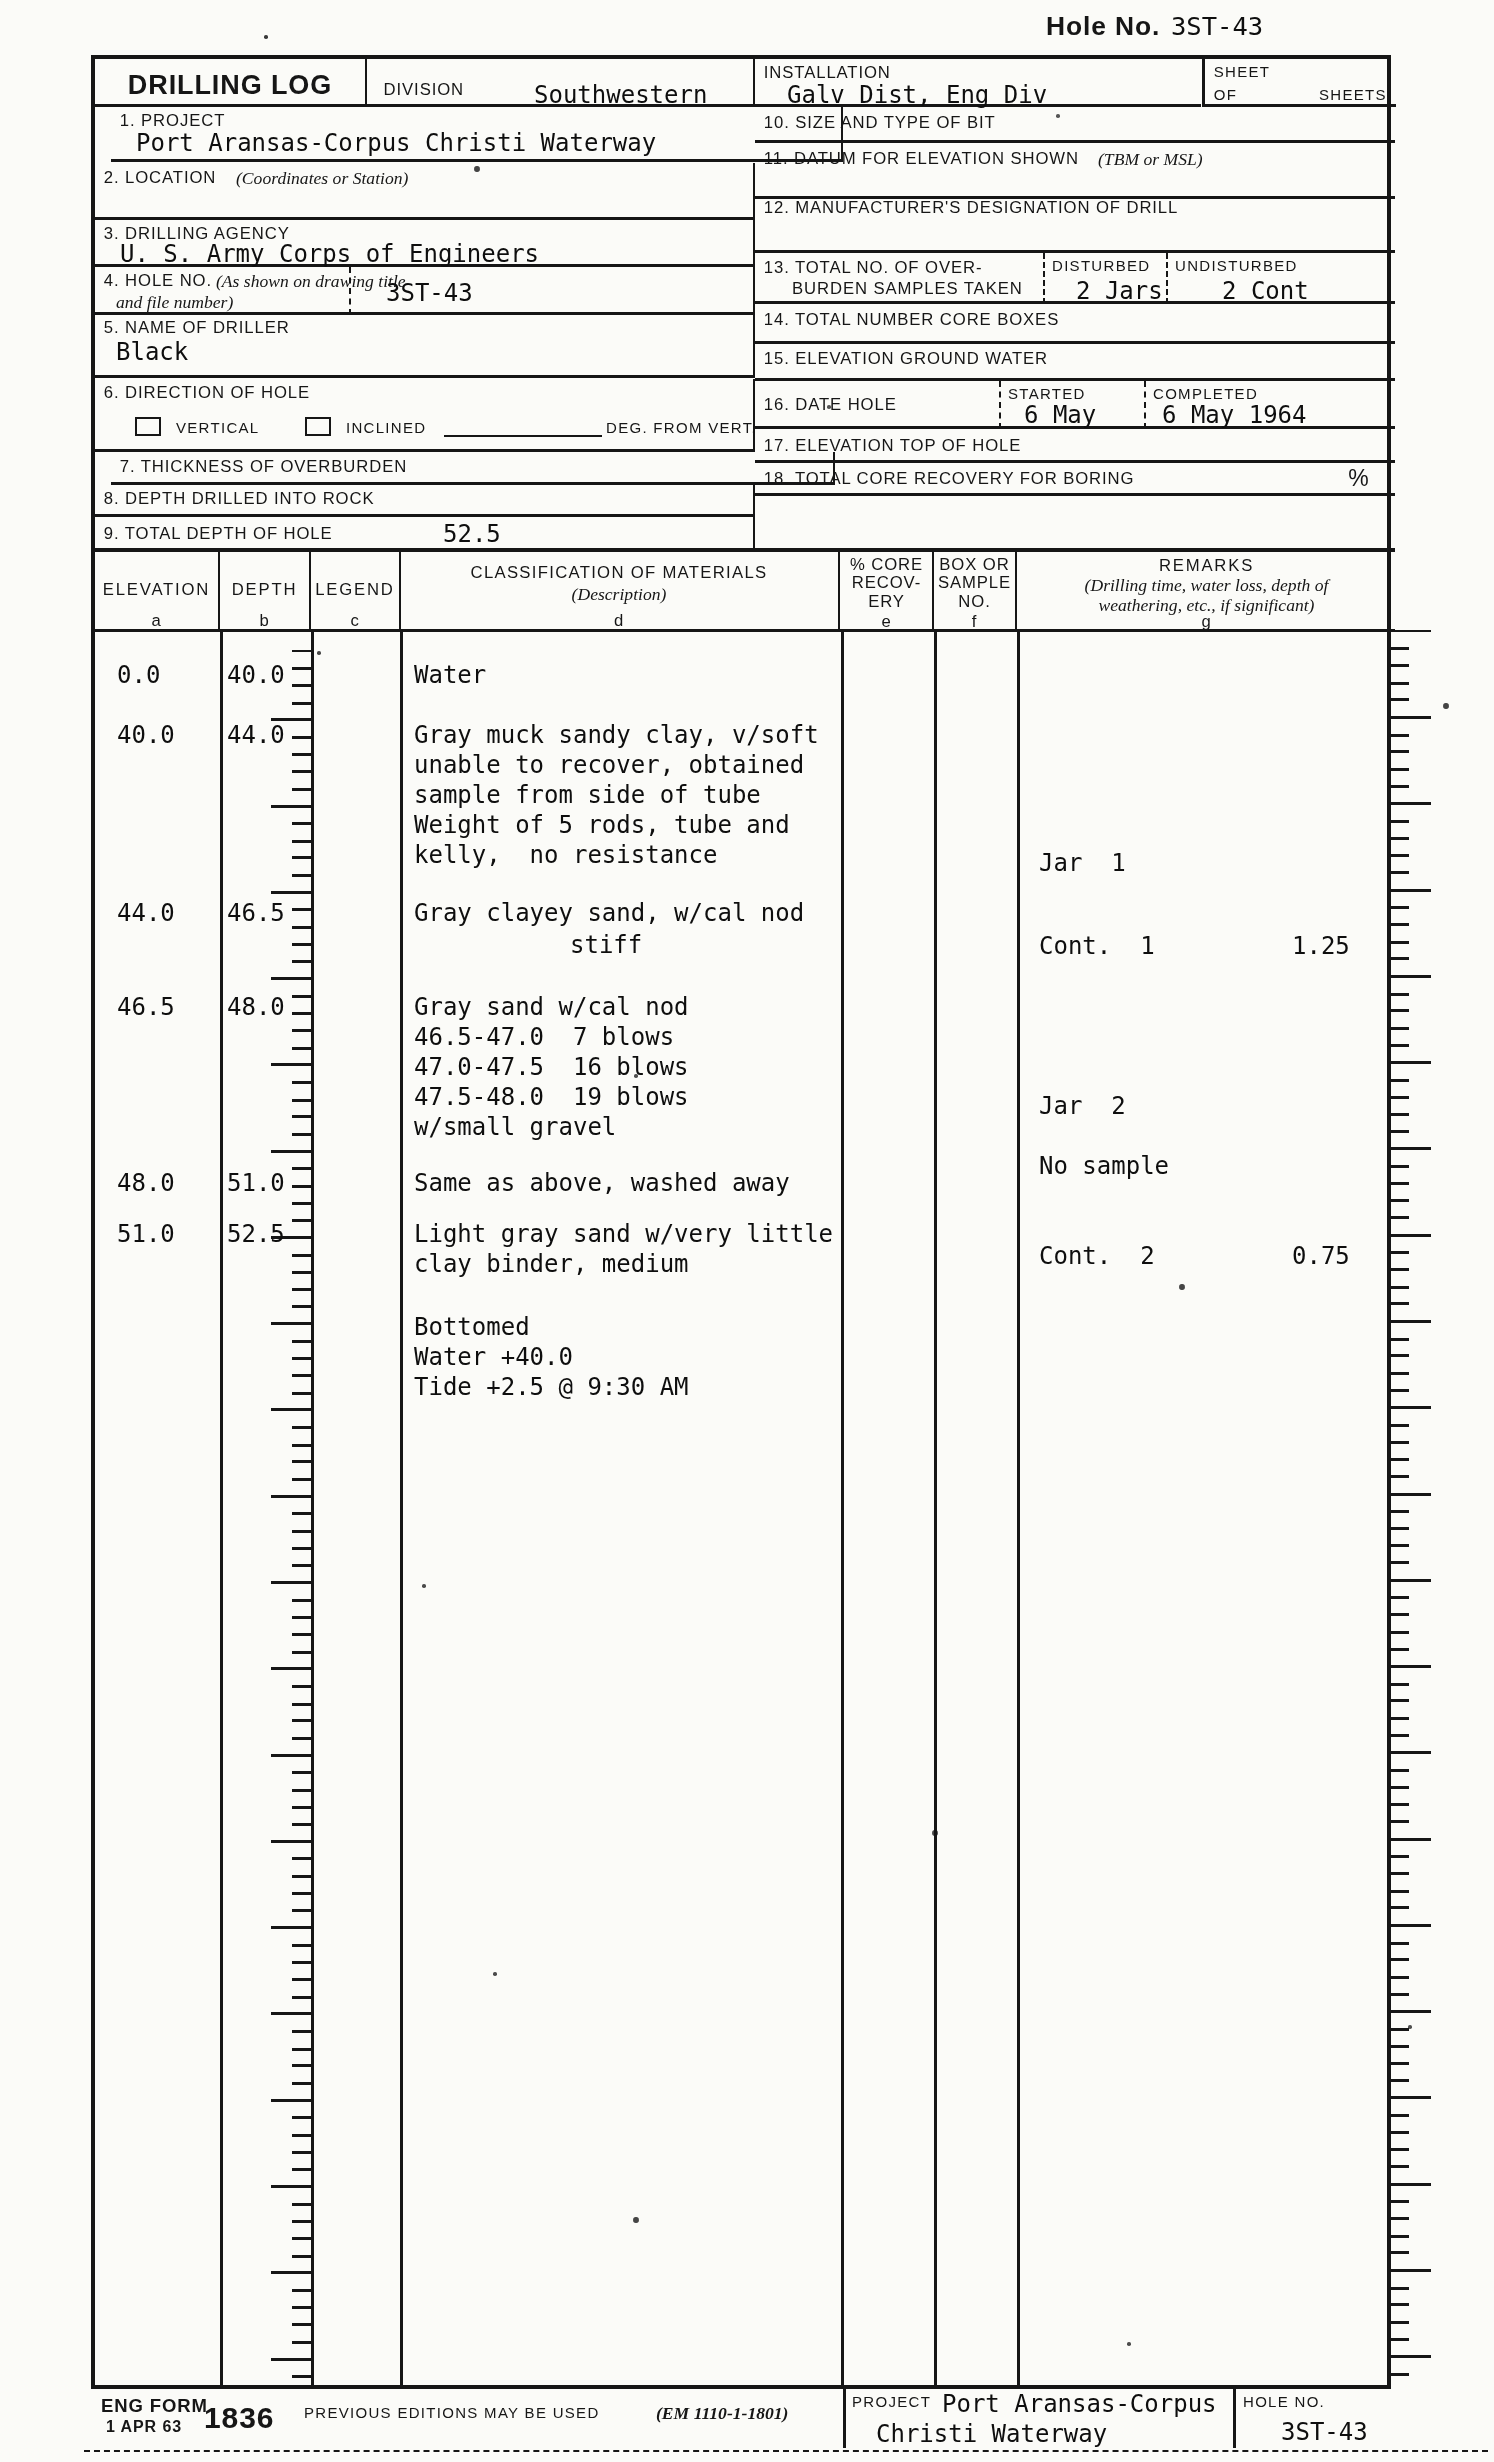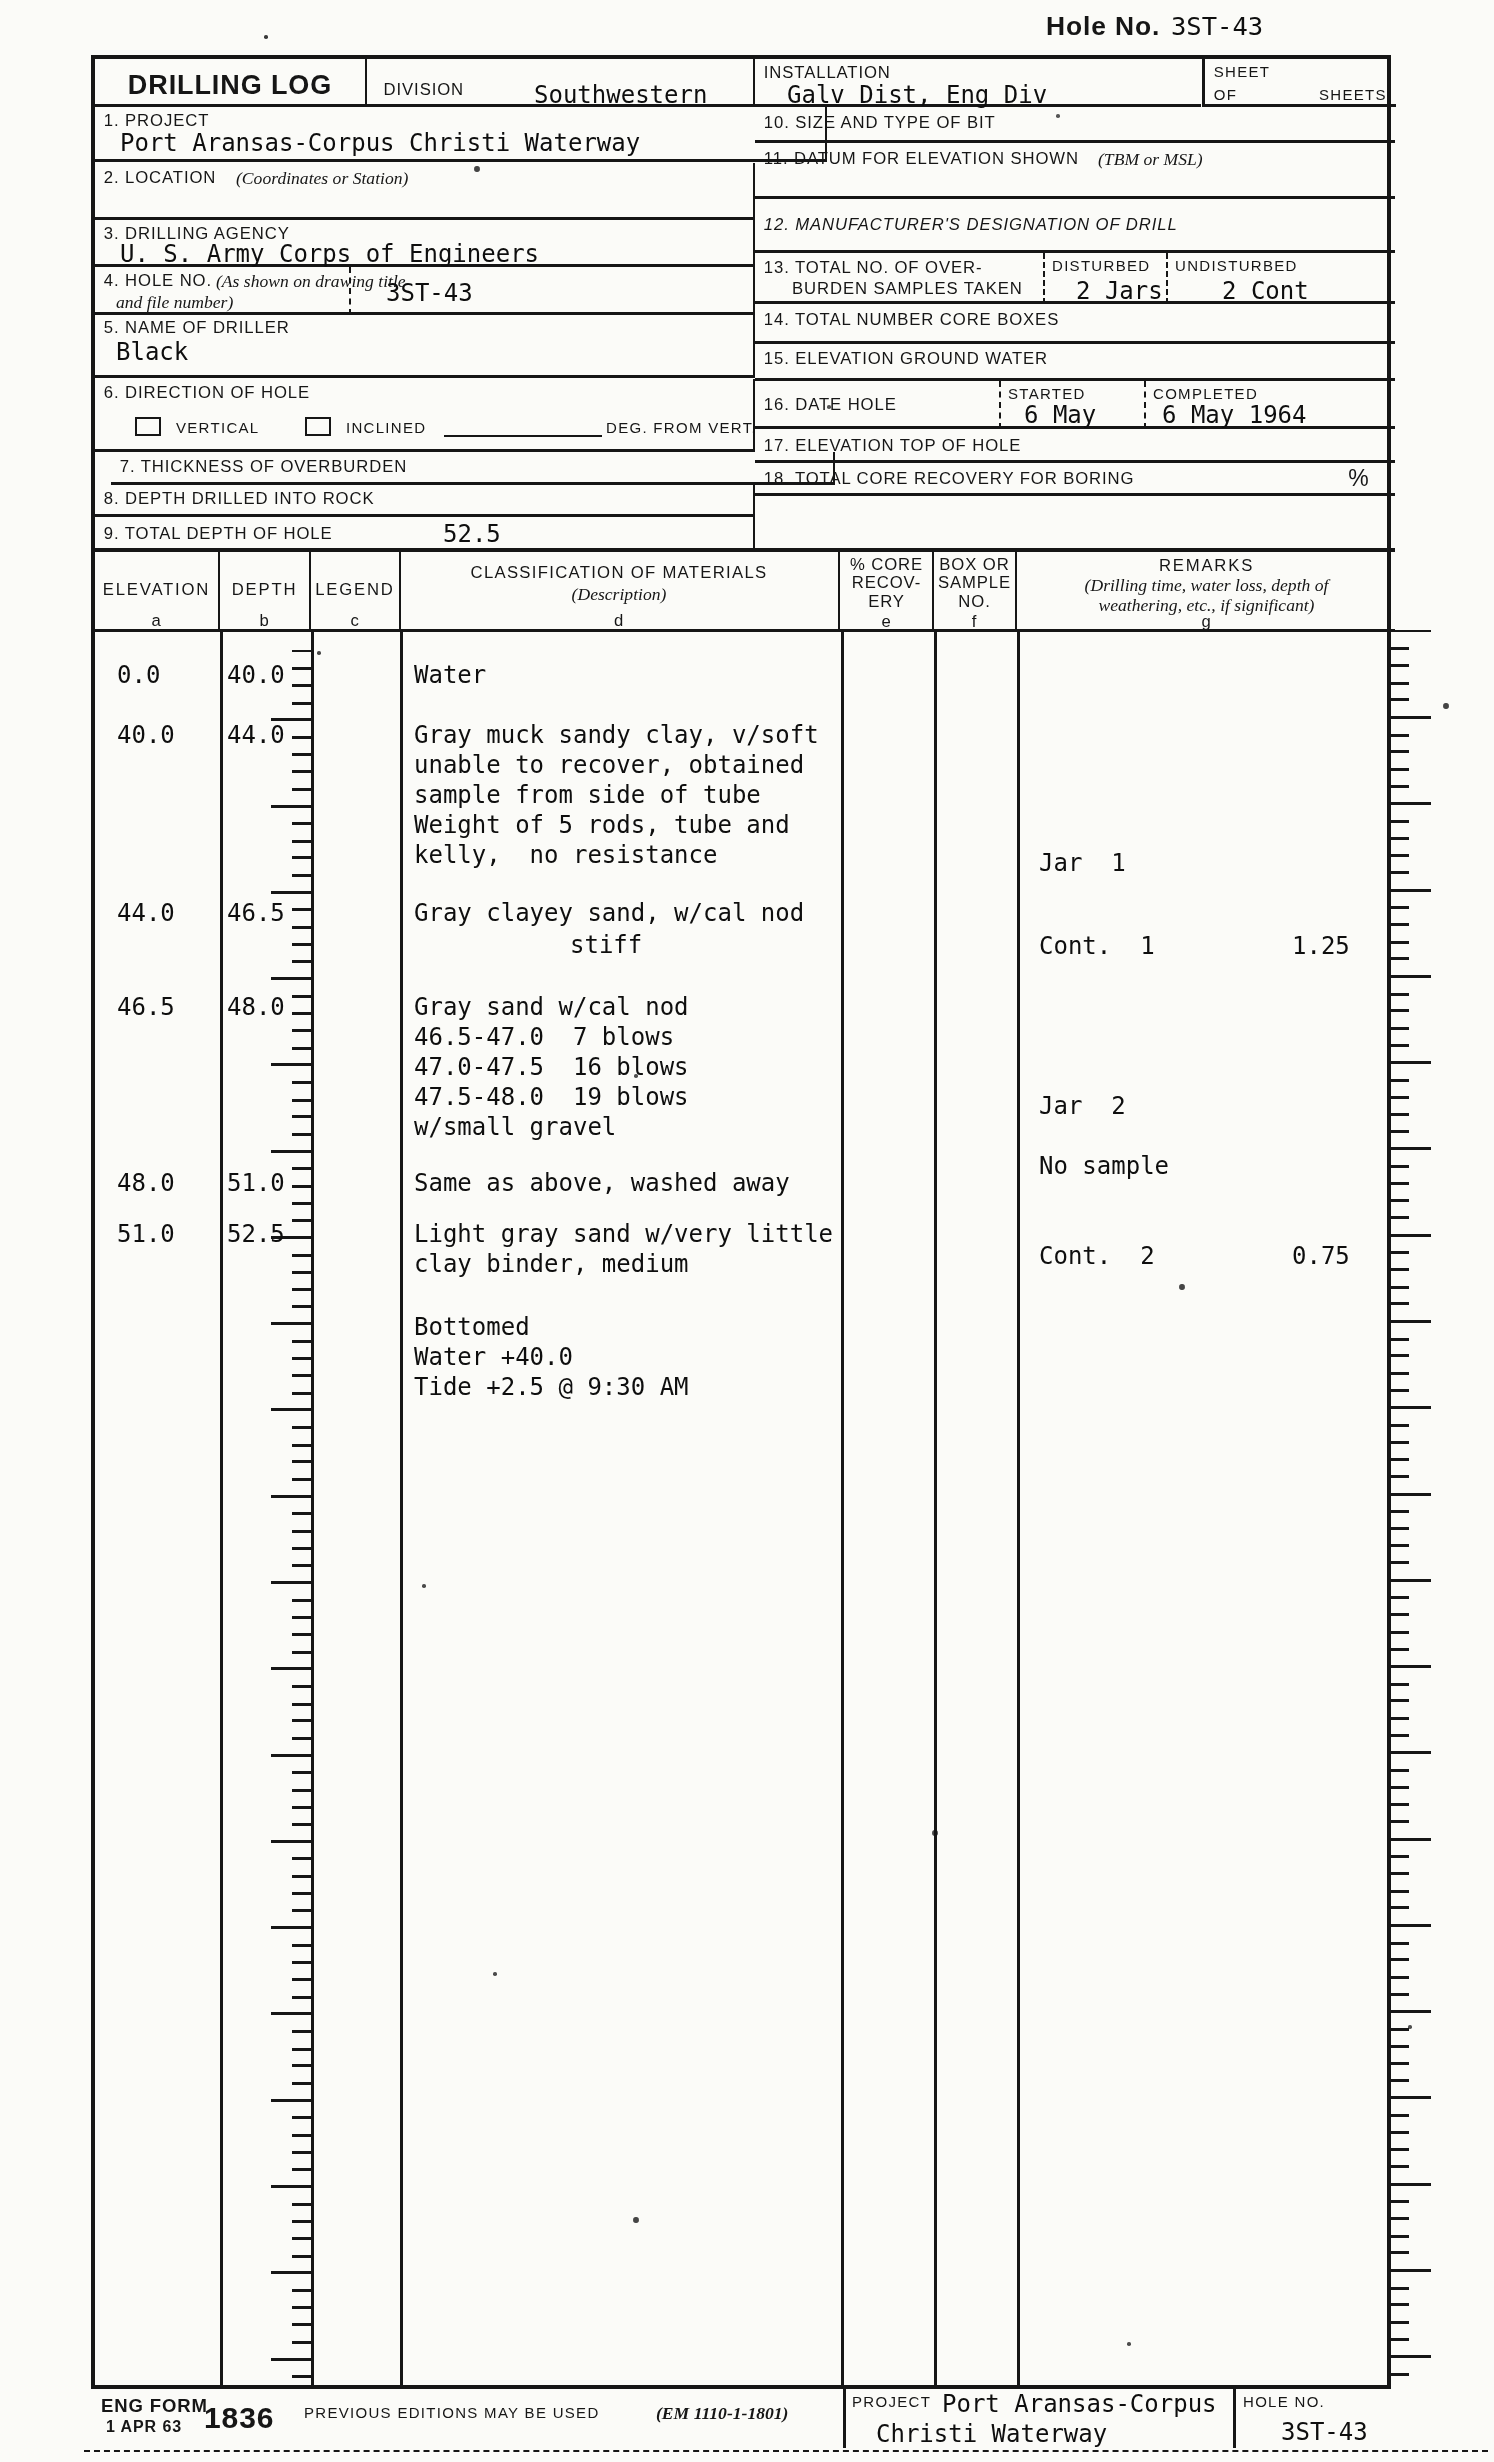--- a/index.html
+++ b/index.html
@@ -42,21 +42,21 @@
   <div class="form">
 
     <div class="cell hdr-cell" style="left:0;top:0;width:272px;height:48px;border-right:2.6px solid #161616;">
       <div class="abs bold ctr" style="left:0;top:10.6px;width:100%;font-size:27px;letter-spacing:0.9px;">DRILLING LOG</div>
     </div>
     <div class="cell hdr-cell" style="left:272px;top:0;width:388px;height:48px;border-right:2.6px solid #161616;">
       <div class="abs lbl" style="left:10.6px;top:21px;margin-left:6px;">DIVISION</div>
       <div class="abs mono" style="left:167px;top:21px;">Southwestern</div>
     </div>
 
-    <div class="cell hdr-cell" style="left:0;top:48px;width:732px;height:55px;border-right:2.6px solid #161616;">
+    <div class="cell hdr-cell" style="left:16px;top:48px;width:732px;height:55px;border-right:2.6px solid #161616;">
       <div class="abs lbl" style="left:8.8px;top:3.5px;">1. PROJECT</div>
       <div class="abs mono" style="left:25px;top:21px;">Port Aransas-Corpus Christi Waterway</div>
     </div>
 
     <div class="cell hdr-cell" style="left:0;top:104px;width:660px;height:57px;border-right:2.6px solid #161616;">
       <div class="abs lbl" style="left:8.8px;top:5.3px;">2. LOCATION</div>
       <div class="abs it" style="left:141px;top:5.3px;">(Coordinates or Station)</div>
     </div>
 
     <div class="cell hdr-cell" style="left:0;top:161px;width:660px;height:47px;border-right:2.6px solid #161616;">
@@ -113,21 +113,21 @@
     <div class="cell hdr-cell" style="left:660px;top:48px;width:640px;height:36px;">
       <div class="abs lbl" style="left:8.8px;top:6.2px;">10. SIZE AND TYPE OF BIT</div>
     </div>
 
     <div class="cell hdr-cell" style="left:660px;top:85px;width:640px;height:55px;">
       <div class="abs lbl" style="left:8.8px;top:5.3px;">11. DATUM FOR ELEVATION SHOWN</div>
       <div class="abs it" style="left:343px;top:5.3px;">(TBM or MSL)</div>
     </div>
 
     <div class="cell hdr-cell" style="left:660px;top:139px;width:640px;height:55px;">
-      <div class="abs lbl" style="left:8.8px;top:17px;font-style:italic;">12. MANUFACTURER'S DESIGNATION OF DRILL</div>
+      <div class="abs lbl" style="left:8.8px;top:0;">12. MANUFACTURER'S DESIGNATION OF DRILL</div>
     </div>
 
     <div class="cell hdr-cell" style="left:660px;top:194px;width:640px;height:51px;">
       <div class="abs lbl" style="left:8.8px;top:5.3px;">13. TOTAL NO. OF OVER-</div>
       <div class="abs lbl" style="left:37px;top:25.5px;">BURDEN SAMPLES TAKEN</div>
       <div class="dash-v" style="left:288px;top:0;height:51px;"></div>
       <div class="abs lbl-sm" style="left:297px;top:4.4px;text-align:center;">DISTURBED</div>
       <div class="abs mono" style="left:321px;top:23px;">2 Jars</div>
       <div class="dash-v" style="left:411px;top:0;height:51px;"></div>
       <div class="abs lbl-sm" style="left:420px;top:4.4px;">UNDISTURBED</div>

